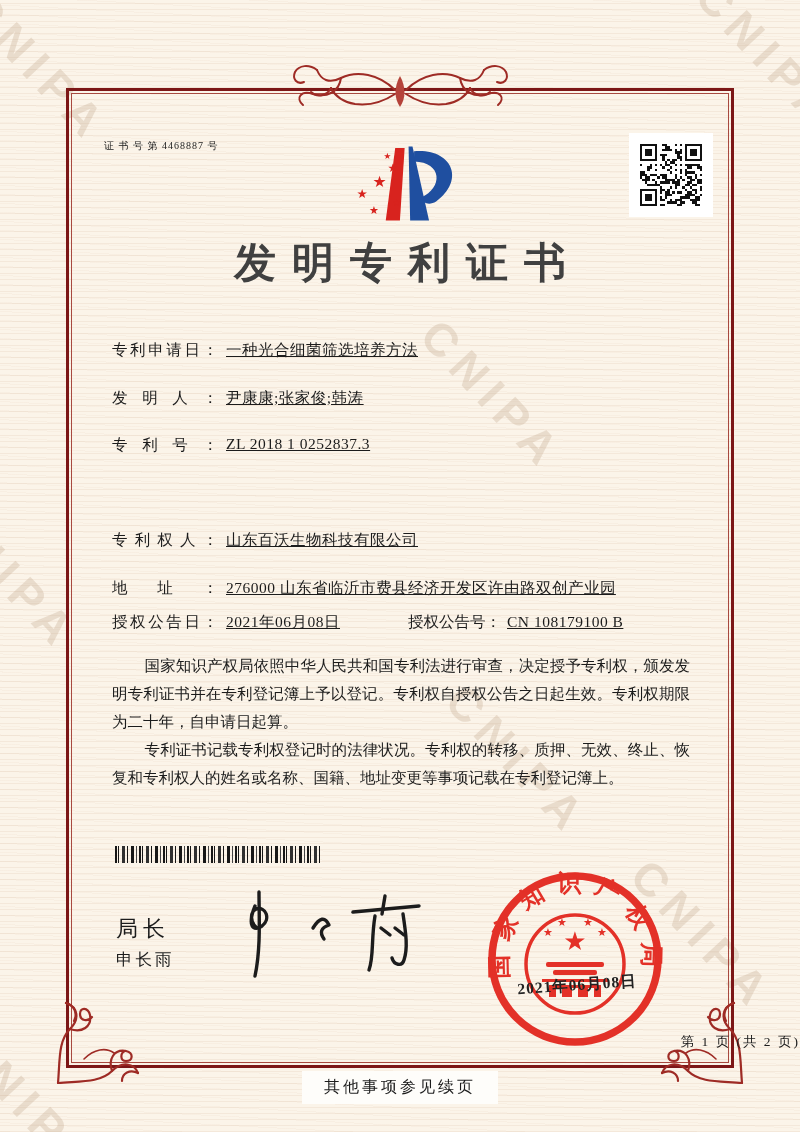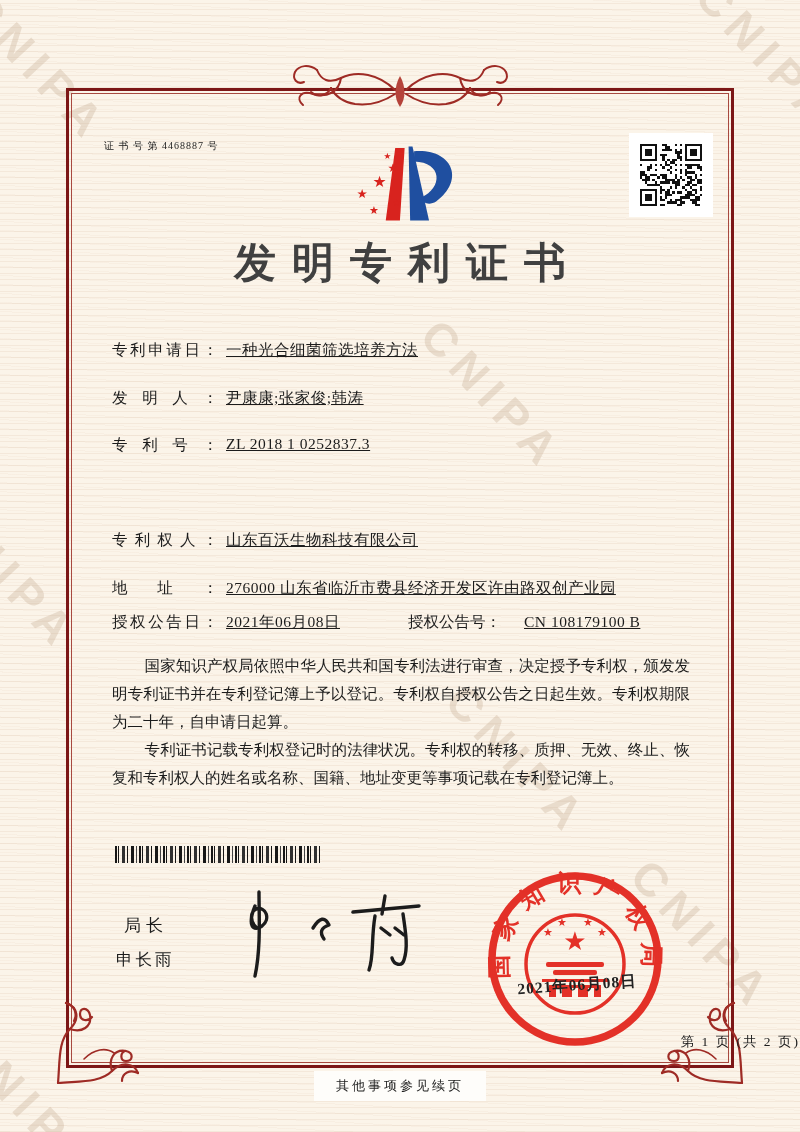--- a/index.html
+++ b/index.html
@@ -34,49 +34,49 @@
   .qr-wrap { position:absolute; left:629px; top:133px; width:84px; height:84px; background:#ffffff;
              display:flex; align-items:center; justify-content:center; }
   .title { position:absolute; left:0; right:0; top:235px; text-align:center;
            font-size:42px; font-weight:bold; letter-spacing:16px; text-indent:16px; color:#404040; }
 
   .frow { position:absolute; left:112px; font-size:15.5px; width:586px; }
   .flabel { display:inline-block; width:106px; text-align:justify; text-align-last:justify;
             vertical-align:top; }
   .fvalue { margin-left:8px; letter-spacing:0.5px;text-decoration:underline; }
   .fpair2 { position:absolute; left:296px; top:0; }
-  .fpair2 .fvalue { margin-left:23px; }
+  .fpair2 .fvalue { margin-left:6px; }
 
   .paras { position:absolute; left:112px; top:653px; width:578px;
            font-size:15.5px; line-height:28px; text-align:justify;font-family:Liberation Mono, monospace; }
   .paras p { text-indent:2.1em; }
 
   .barcode { position:absolute; left:115px; top:846px; width:206px; height:17px;
     background-image:repeating-linear-gradient(90deg,
       #171717 0 2px, rgba(0,0,0,0) 2px 3px,
       #171717 3px 4px, rgba(0,0,0,0) 4px 7px,
       #303030 7px 10px, rgba(0,0,0,0) 10px 12px,
       #171717 12px 13px, rgba(0,0,0,0) 13px 16px,
       #171717 16px 19px, rgba(0,0,0,0) 19px 21px,
       #444 21px 22px, rgba(0,0,0,0) 22px 24px);
   }
 
-  .sig-title { position:absolute; left:124px; top:914px; font-size:17px; letter-spacing:5px; }
+  .sig-title { position:absolute; left:116px; top:914px; font-size:22px; letter-spacing:5px; }
   .sig-name  { position:absolute; left:116px; top:949px; font-size:16.5px; letter-spacing:3px; }
   .sig-hand  { position:absolute; left:225px; top:886px; }
 
   .seal { position:absolute; left:484px; top:868px; width:182px; height:182px; }
   .seal-date { position:absolute; left:489px; top:975px; width:176px; text-align:center;
                font-size:15.5px; font-weight:bold; color:#222; letter-spacing:1px;
                transform:rotate(-4deg); z-index:6; }
 
   .page-info { position:absolute; left:0; right:0; top:1033px; text-align:right;
                font-size:13.5px; letter-spacing:2px; }
   .cont-note { position:absolute; left:50%; top:1071px; transform:translateX(-50%);
-               background:#fefdfa; padding:6px 22px; font-size:13px; letter-spacing:3px;
+               background:#fefdfa; padding:6px 22px; font-size:16px; letter-spacing:3px;
                z-index:5; }
 </style>
 </head>
 <body>
 
 <div class="page">
 
   <div class="wm" style="left:-55px; top:40px;">CNIPA</div>
   <div class="wm" style="left:675px; top:28px;">CNIPA</div>
   <div class="wm" style="left:400px; top:368px;">CNIPA</div>

